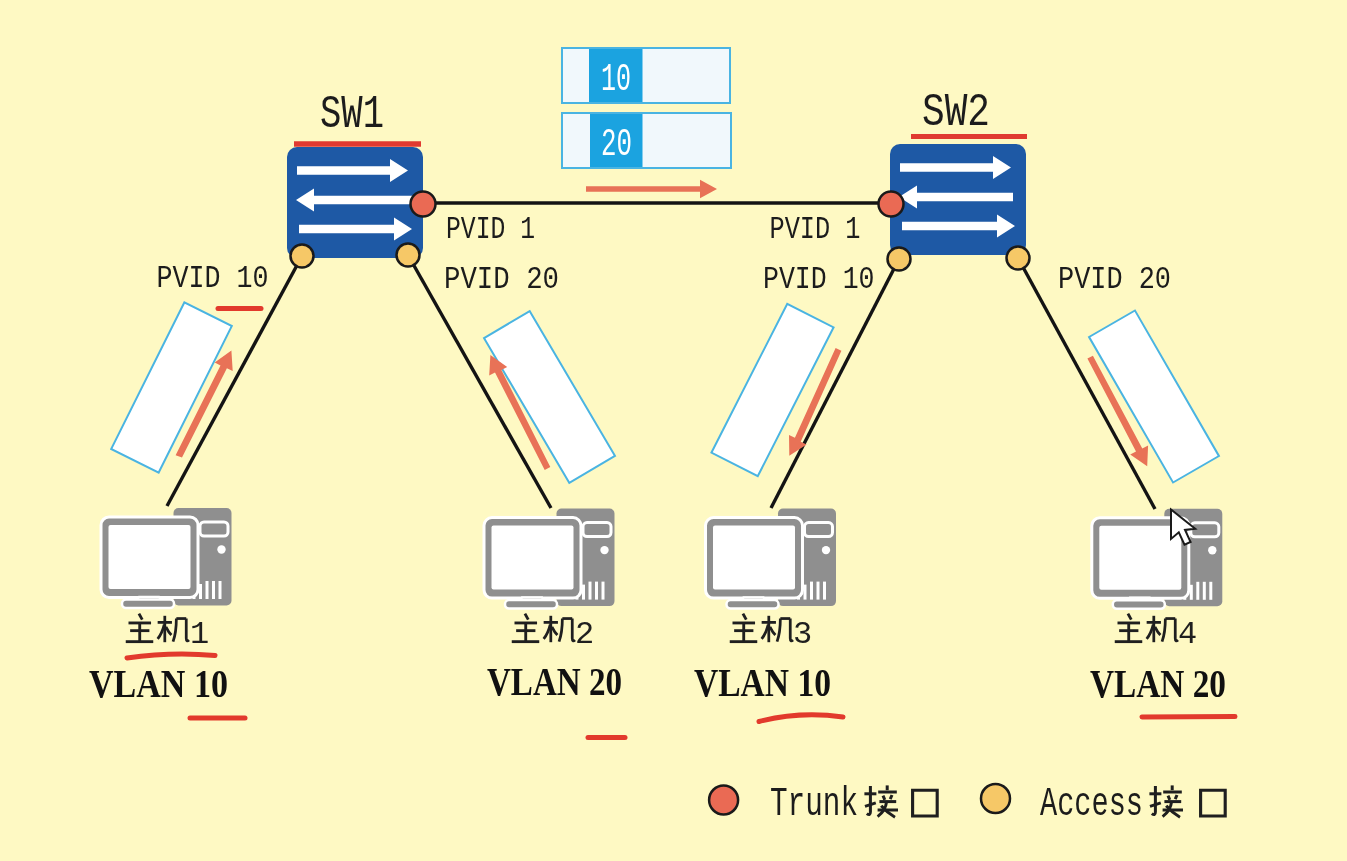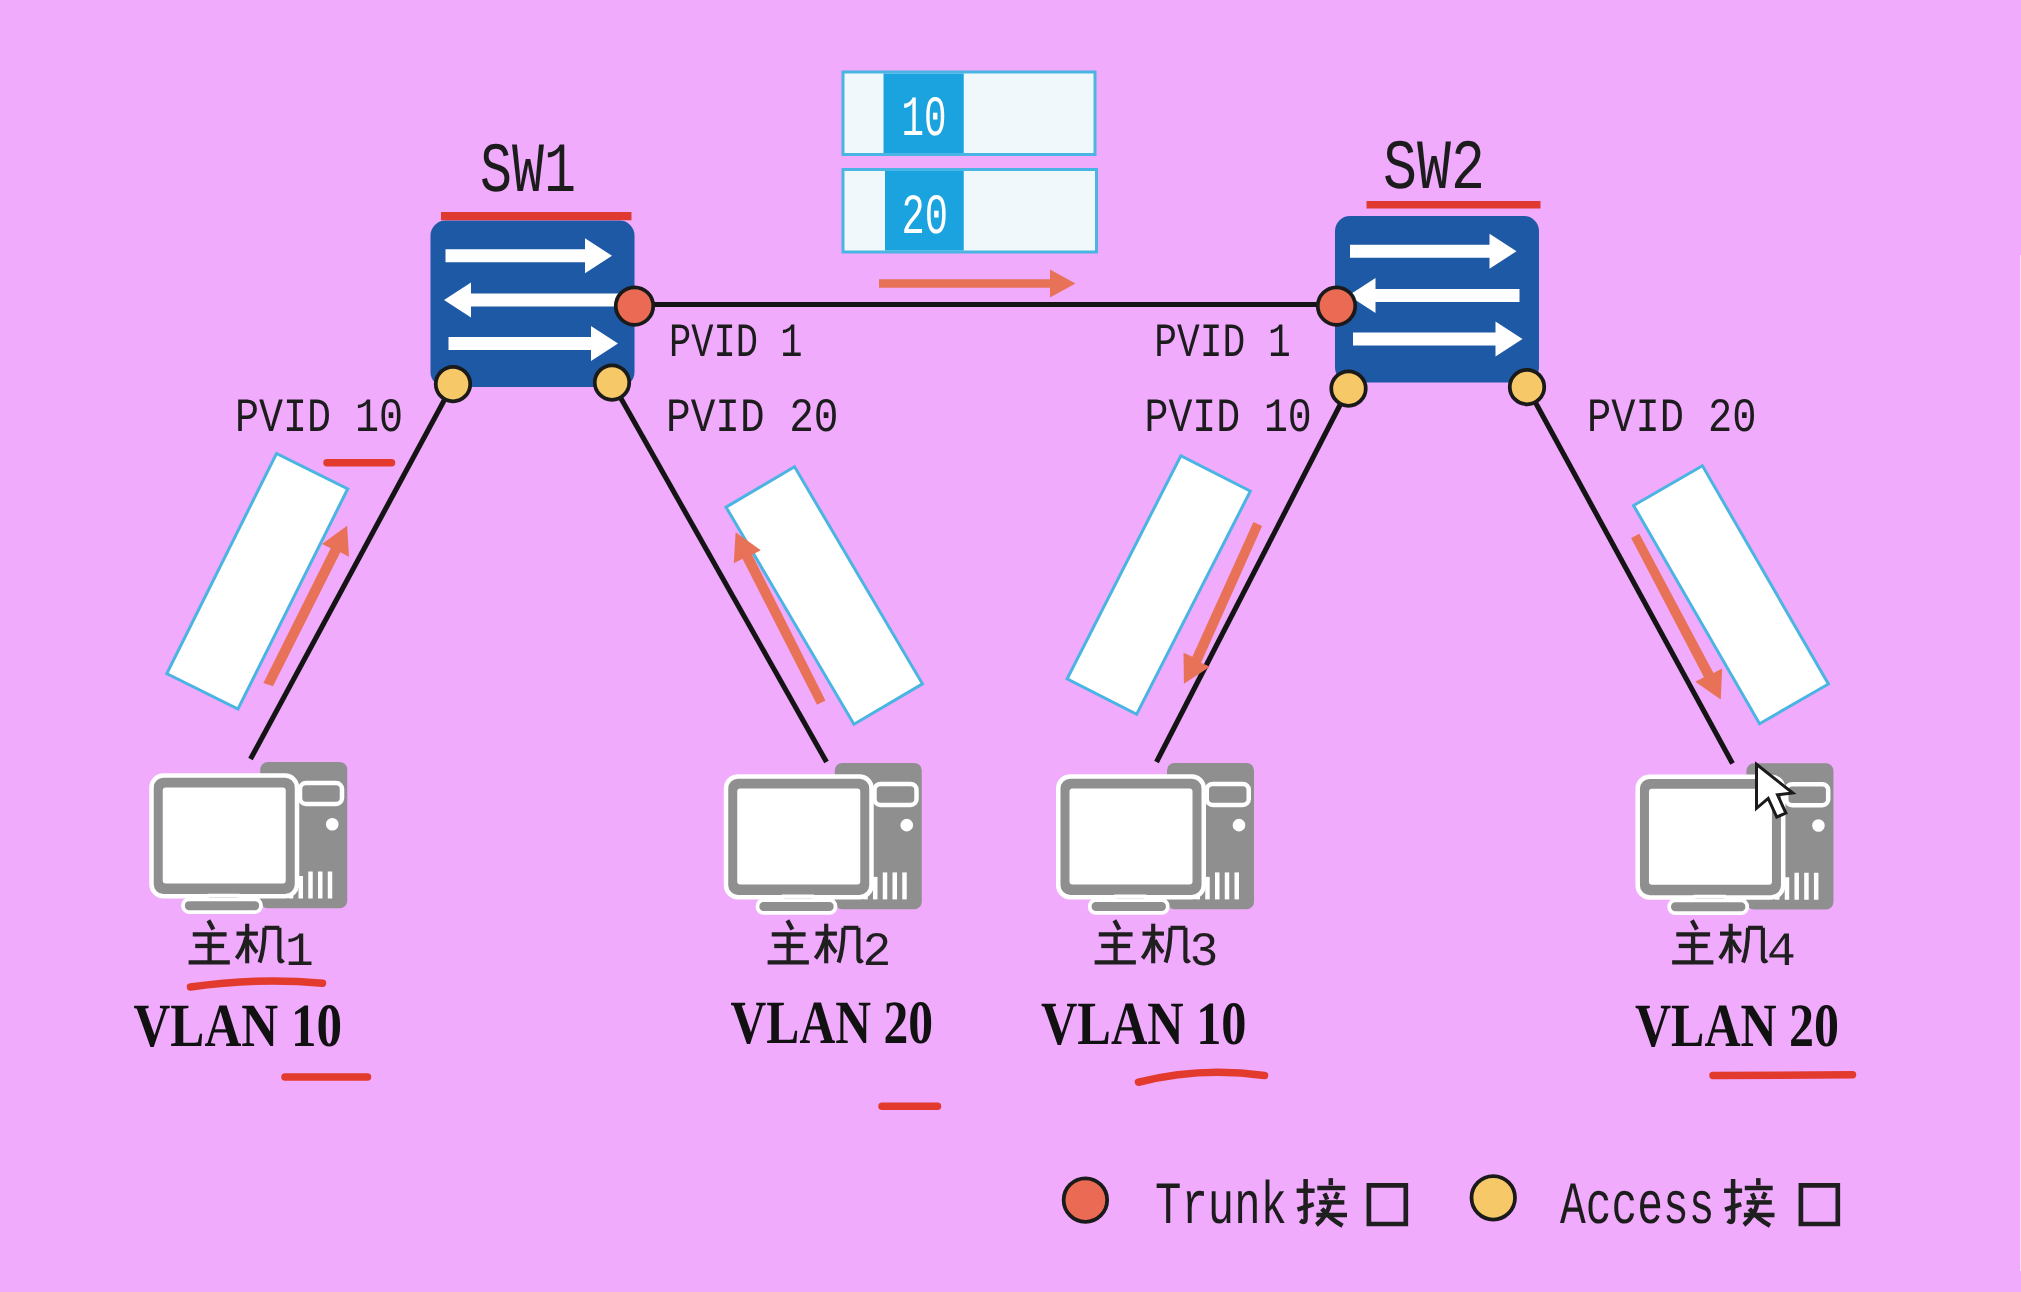--- a/index.html
+++ b/index.html
@@ -1,16 +1,16 @@
 <!DOCTYPE html>
 <html><head>
 <meta charset="utf-8">
 <style>
 html,body{margin:0;padding:0;background:#ffffff;}
-#canvas{position:relative;width:1347px;height:861px;background:#f0abfc;overflow:hidden;}
+#canvas{position:relative;width:1347px;height:861px;background:#fef9c3;overflow:hidden;}
 svg text{font-family:"Liberation Mono",monospace;}
 svg text.serif{font-family:"Liberation Serif",serif;font-weight:bold;}
 </style>
 </head>
 <body>
 <div id="canvas">
 <svg width="1347" height="861" viewBox="0 0 1347 861">
 <defs>
   <g id="swb">
     <rect x="0" y="0" width="136" height="111" rx="10" fill="#1e59a5"></rect>

